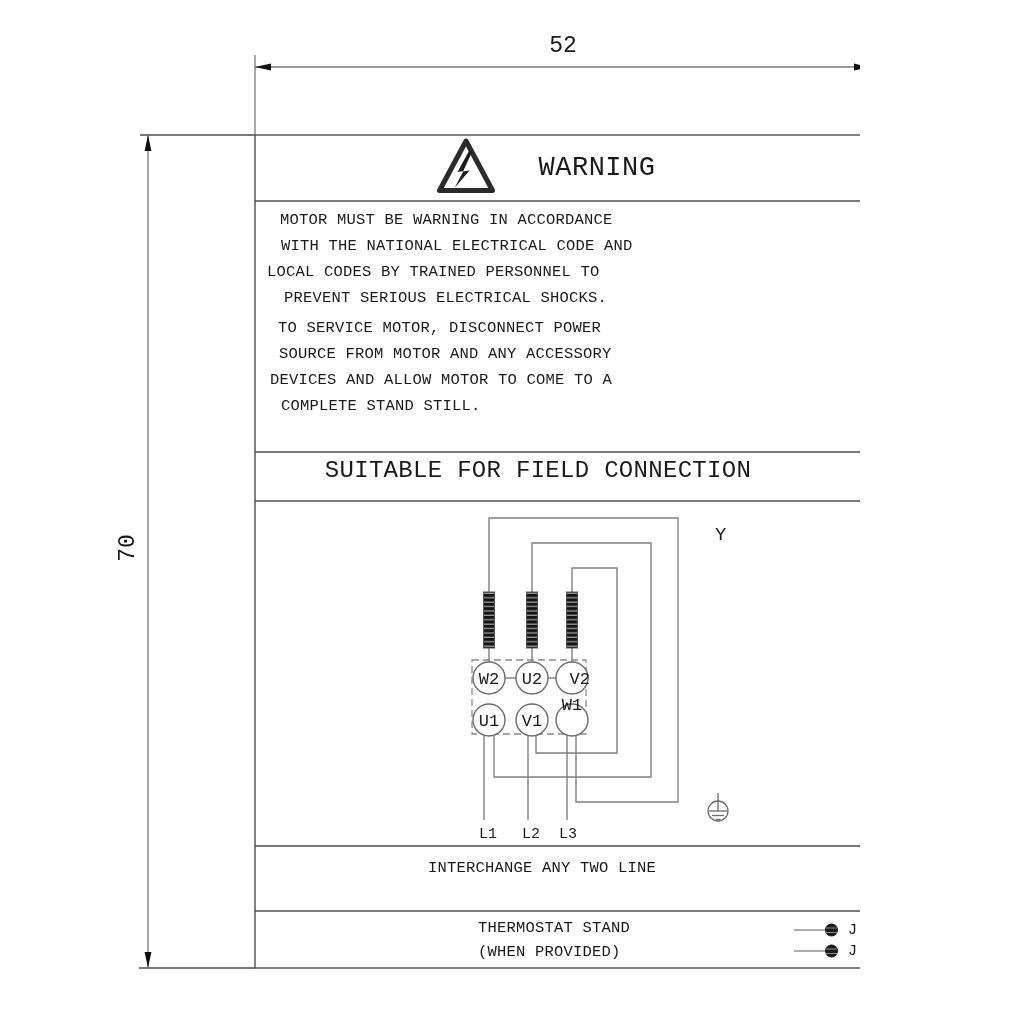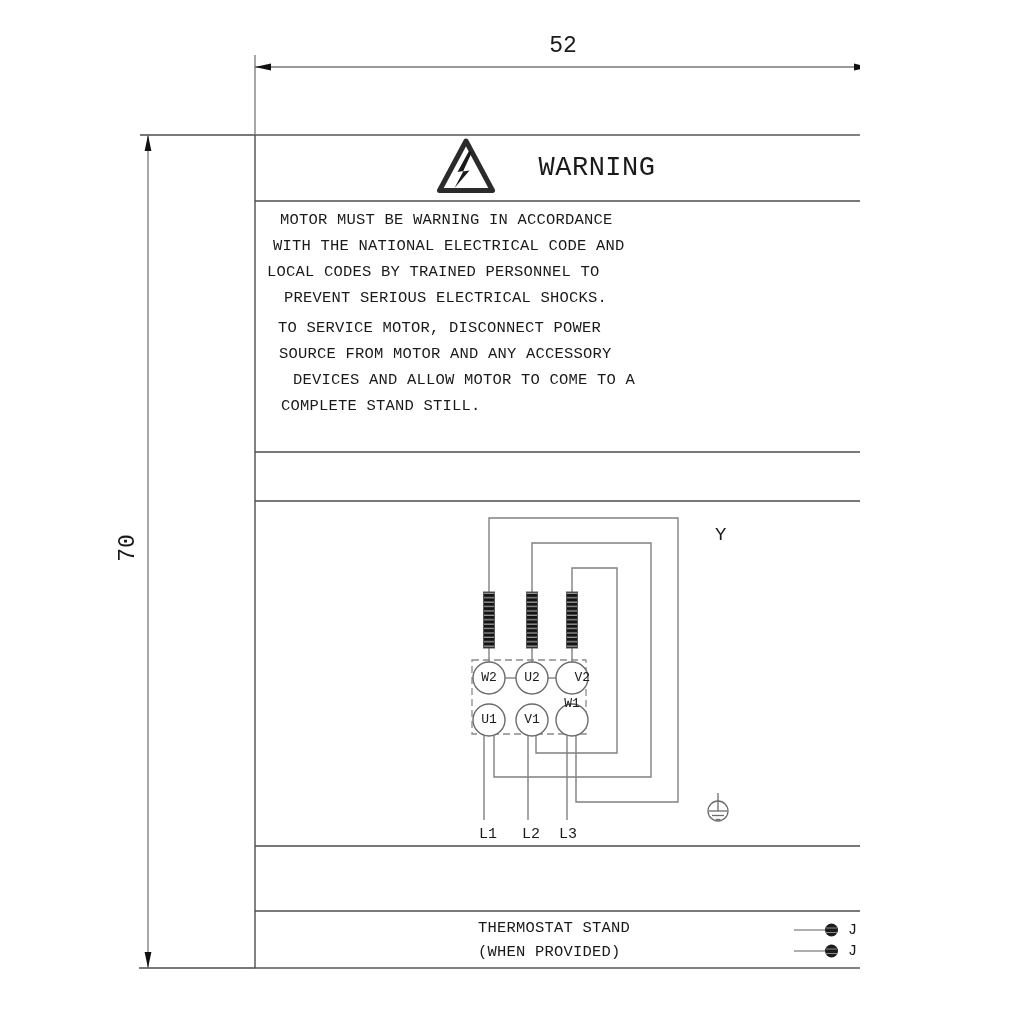--- a/index.html
+++ b/index.html
@@ -6,21 +6,21 @@
   #stage{
     position:relative;width:860px;height:1024px;background:#ffffff;
     font-family:Liberation Mono, monospace;color:#000;overflow:hidden;
   }
   #stage .txt{position:absolute;white-space:nowrap;color:#1a1a1a;}
   svg{position:absolute;left:0;top:0;}
   .dim-label{font-size:23px;}
   .warn-title{font-size:27px;letter-spacing:0.5px;}
   .body-line{font-size:15.5px;line-height:26px;letter-spacing:0.2px;}
   .band-title{font-size:24px;letter-spacing:0.3px;}
-  .term-label{font-size:13px;color:#6a6a6a;text-align:center;}
+  .term-label{font-size:17px;color:#6a6a6a;text-align:center;}
   .small-label{font-size:15px;}
   .center{text-align:center;}
 </style>
 </head>
 <body>
 
 <div id="stage">
 
   <svg width="1024" height="1024" viewBox="0 0 1024 1024">
 
@@ -117,41 +117,43 @@
       <line x1="825.5" y1="953.5" x2="837.5" y2="953.5" stroke="#8a8a8a" stroke-width="1"></line>
     </g>
   </svg>
 
   <div class="txt dim-label center" style="left:518px;top:33px;width:90px;">52</div>
   <div class="txt dim-label center" style="left:98px;top:535px;width:60px;height:26px;transform:rotate(-90deg);">70</div>
 
   <div class="txt warn-title center" style="left:502px;top:153px;width:148px;margin-left:21px;">WARNING</div>
 
   <div class="txt body-line" style="left:280px;top:207px;">MOTOR MUST BE WARNING IN ACCORDANCE</div>
-  <div class="txt body-line" style="left:273px;top:233px;">WITH THE NATIONAL ELECTRICAL CODE AND</div>
+  <div class="txt body-line" style="left:281px;top:233px;">WITH THE NATIONAL ELECTRICAL CODE AND</div>
   <div class="txt body-line" style="left:267px;top:259px;">LOCAL CODES BY TRAINED PERSONNEL TO</div>
   <div class="txt body-line" style="left:284px;top:285px;">PREVENT SERIOUS ELECTRICAL SHOCKS.</div>
   <div class="txt body-line" style="left:278px;top:315px;">TO SERVICE MOTOR, DISCONNECT POWER</div>
   <div class="txt body-line" style="left:279px;top:341px;text-align:center;">SOURCE FROM MOTOR AND ANY ACCESSORY</div>
-  <div class="txt body-line" style="left:293px;top:367px;">DEVICES AND ALLOW MOTOR TO COME TO A</div>
+  <div class="txt body-line" style="left:270px;top:367px;">DEVICES AND ALLOW MOTOR TO COME TO A</div>
   <div class="txt body-line" style="left:281px;top:393px;">COMPLETE STAND STILL.</div>
 
+  <div class="txt band-title center" style="left:255px;top:457px;width:566px;">SUITABLE FOR FIELD CONNECTION</div>
 
   <div class="txt small-label" style="left:715px;top:524px;font-size:19px;">Y</div>
 
   <div class="txt term-label" style="left:471px;top:670px;width:36px;">W2</div>
   <div class="txt term-label" style="left:514px;top:670px;width:36px;">U2</div>
   <div class="txt term-label" style="left:554px;top:670px;width:36px;text-align:right;">V2</div>
   <div class="txt term-label" style="left:471px;top:712px;width:36px;">U1</div>
   <div class="txt term-label" style="left:514px;top:712px;width:36px;">V1</div>
   <div class="txt term-label" style="left:554px;top:696px;width:36px;">W1</div>
 
   <div class="txt small-label center" style="left:473px;top:826px;width:30px;">L1</div>
   <div class="txt small-label center" style="left:516px;top:826px;width:30px;">L2</div>
   <div class="txt small-label center" style="left:553px;top:826px;width:30px;">L3</div>
 
+  <div class="txt body-line" style="left:428px;top:855px;">INTERCHANGE ANY TWO LINE</div>
 
   <div class="txt body-line" style="left:478px;top:915px;">THERMOSTAT STAND</div>
   <div class="txt body-line" style="left:478px;top:939px;">(WHEN PROVIDED)</div>
   <div class="txt small-label" style="left:848px;top:922px;">J</div>
   <div class="txt small-label" style="left:848px;top:943px;">J</div>
 
 </div>
 
 </body></html>

